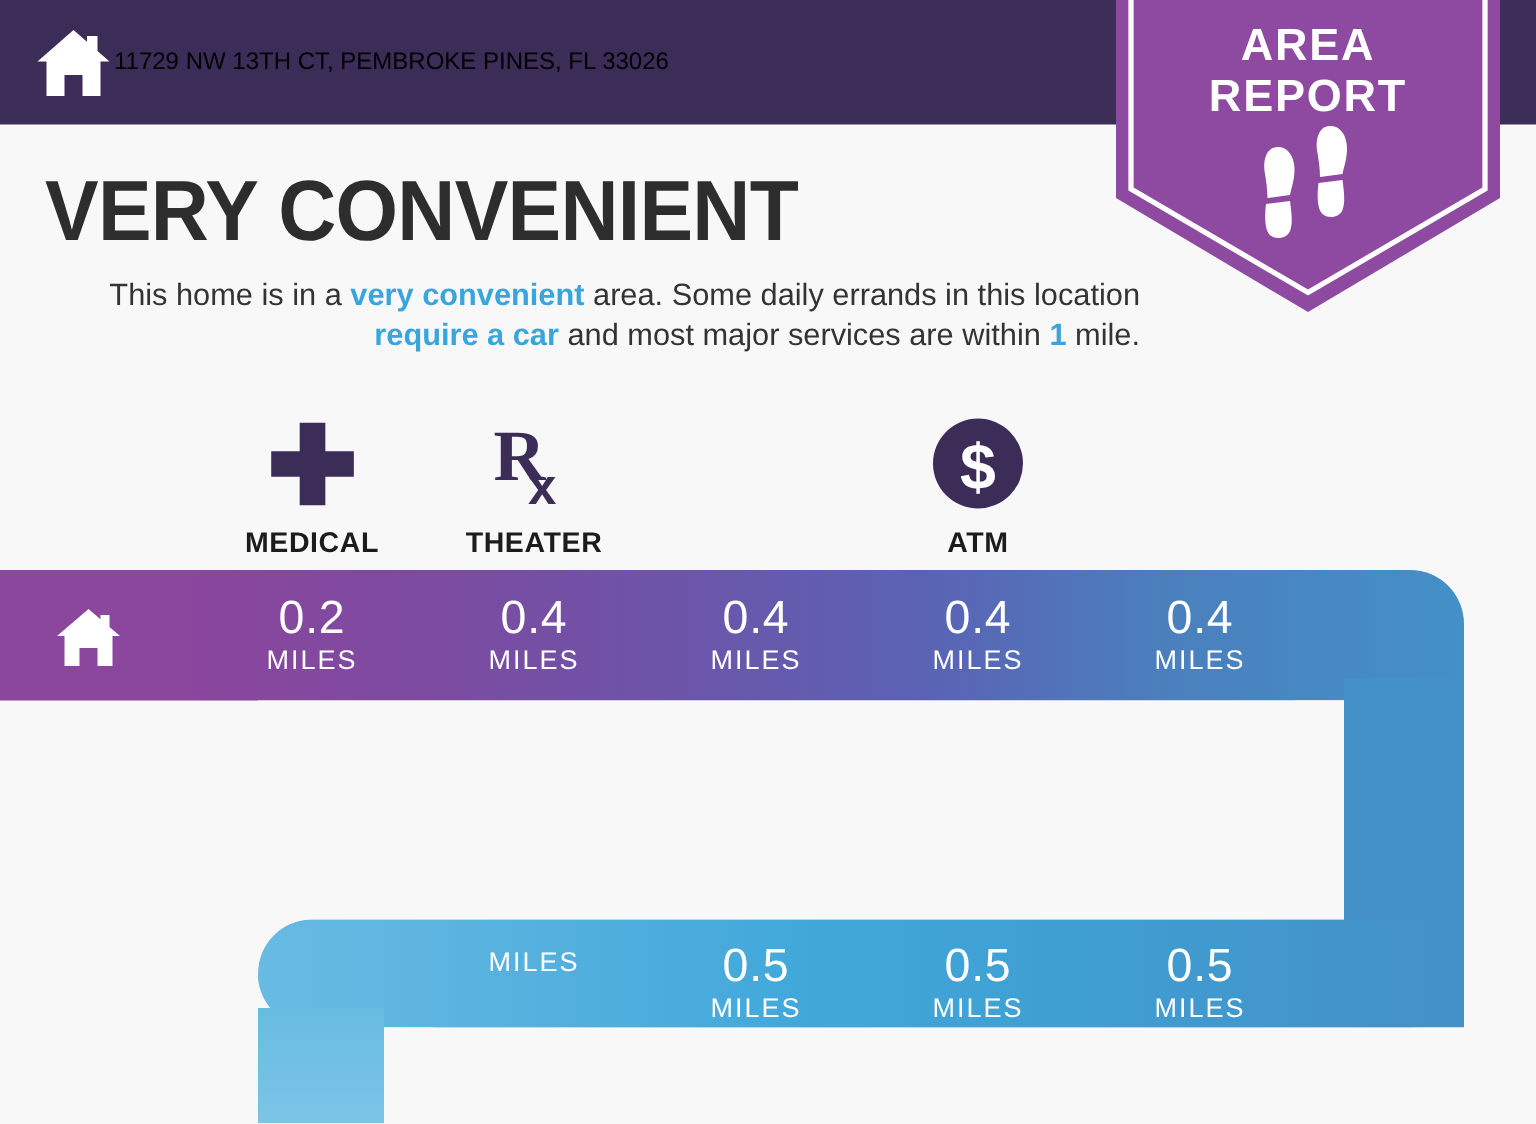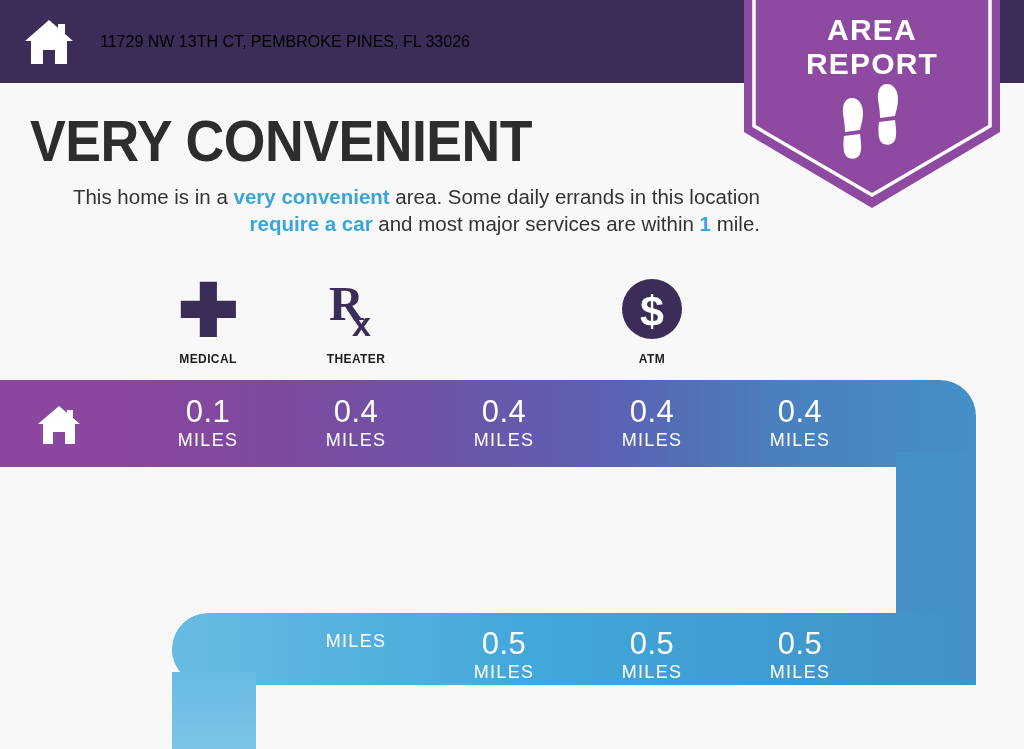--- a/index.html
+++ b/index.html
@@ -8,21 +8,21 @@
     background:#f9f8f9;
     font-family:"Liberation Sans", sans-serif;
     position:relative;
     -webkit-font-smoothing:antialiased;
   }
 
   
   #header {
     position:absolute; left:0; top:0; width:1024px; height:83px;
     background:#3b2c58;
-    display:flex; align-items:center;gap:24px;
+    display:flex; align-items:center;
   }
   #header-home-icon { margin-left:22px; width:54px; height:50px; display:block; }
 
   
   #badge {
     position:absolute; left:744px; top:-8px; width:256px; height:216px;
     z-index:5;
   }
 
   
@@ -38,21 +38,21 @@
   }
   #subtext .hl { color:#3aa5dc; font-weight:bold; }
 
   
   .icon-cell {
     position:absolute; width:148px; top:0;
     display:flex; flex-direction:column; align-items:center;
   }
   .icon-glyph { height:62px; display:flex; align-items:flex-end; justify-content:center; }
   .icon-label {
-    margin-top:12px; font-size:12px; font-weight:bold;
+    margin-top:12px; font-size:19px; font-weight:bold;
     color:#1c1c1c; letter-spacing:0.4px; white-space:nowrap;
   }
   #icon-row-1 { position:absolute; left:0; top:278px; width:1024px; height:95px; }
   #icon-row-2 { position:absolute; left:0; top:506px; width:1024px; height:95px; }
 
   
   #ribbon { position:absolute; left:0; top:372px; width:1024px; height:377px; }
   .seg-text {
     position:absolute; width:148px; text-align:center; color:#ffffff;
     pointer-events:none;
@@ -229,21 +229,21 @@
   </svg>
 
   
   <svg id="ribbon-home-icon" viewBox="0 0 46 42" style="position:absolute;left:36px;top:32px;">
     <path fill="#ffffff" d="M23 2 L2 20 L7 20 L7 40 L17 40 L17 28 L29 28 L29 40 L39 40 L39 20 L44 20 Z"></path>
     <rect fill="#ffffff" x="31" y="6" width="6" height="10"></rect>
   </svg>
 </div>
 
 <div class="seg-text" style="left:134px; top:396px;">
-  <div class="seg-value">0.1</div>
+  <div class="seg-value">0.2</div>
   <div class="seg-unit">MILES</div>
 </div>
 <div class="seg-text" style="left:282px; top:396px;">
   <div class="seg-value">0.4</div>
   <div class="seg-unit">MILES</div>
 </div>
 <div class="seg-text" style="left:430px; top:396px;">
   <div class="seg-value">0.4</div>
   <div class="seg-unit">MILES</div>
 </div>

